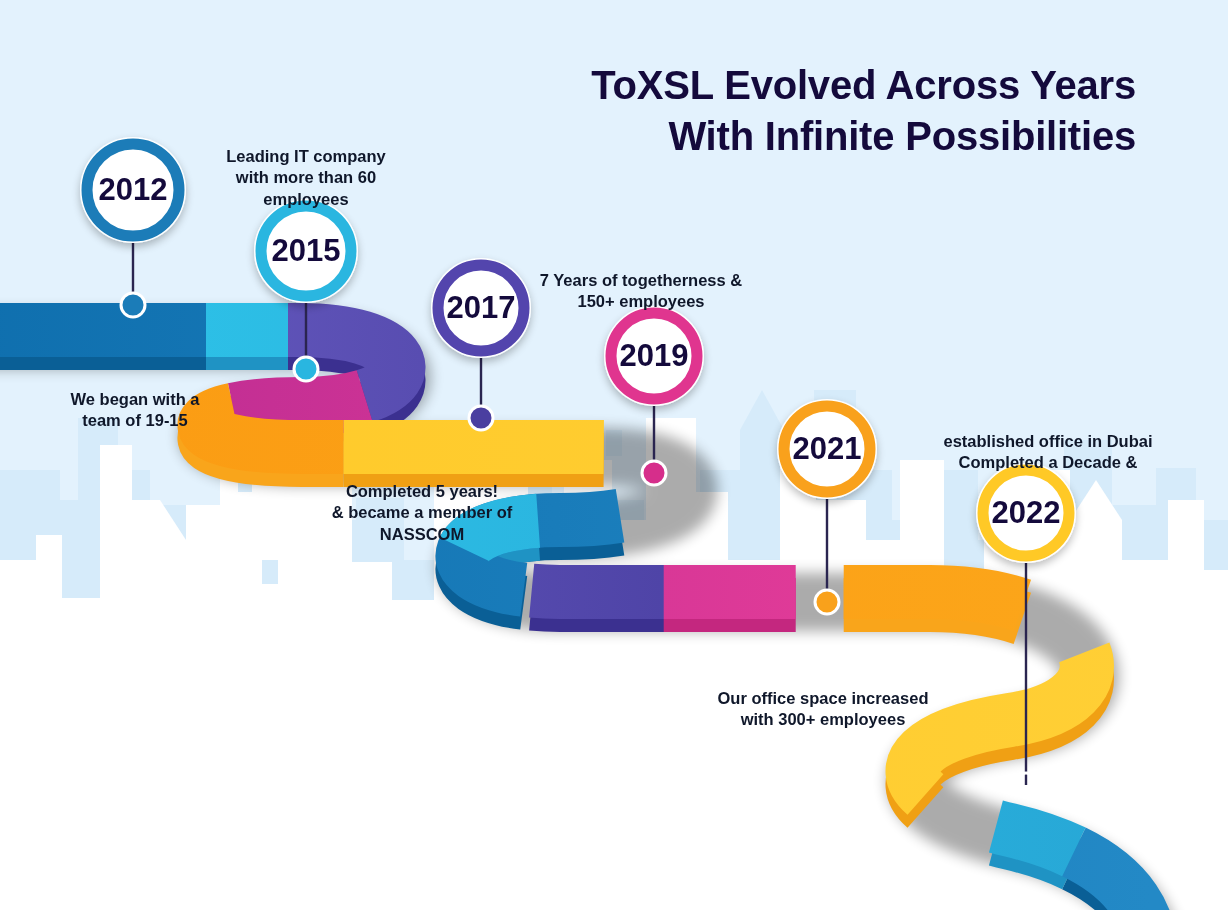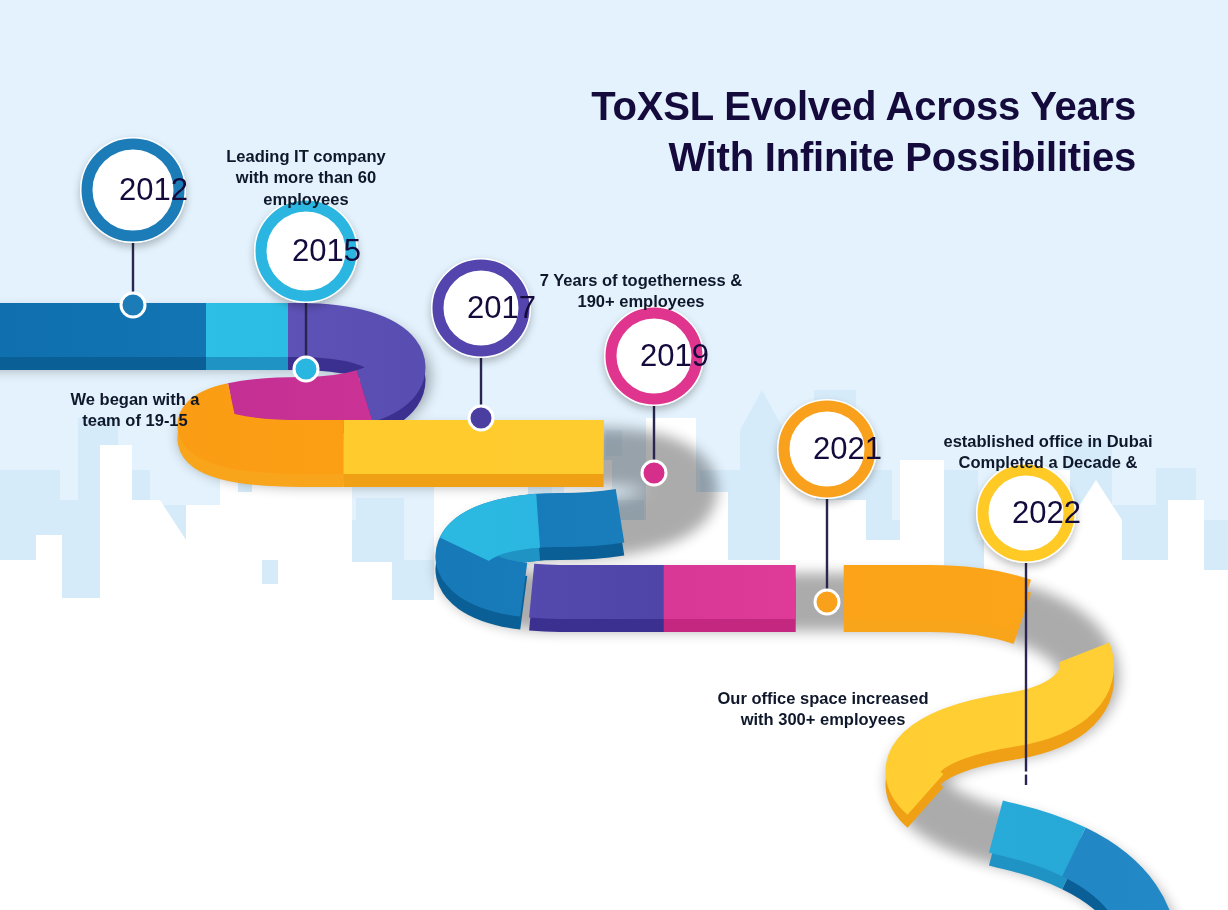--- a/index.html
+++ b/index.html
@@ -10,36 +10,36 @@
     overflow:hidden;
     position:relative;
   }
   #stage{position:absolute;inset:0;width:1228px;height:910px;}
   svg{position:absolute;left:0;top:0;}
   #art{z-index:1;}
   .layer-text{position:absolute;z-index:5;}
 
   .title{
     position:absolute;
-    right:92px; top:81px;
+    right:92px; top:60px;
     width:620px;
     text-align:right;
     font-size:40px;
     font-weight:bold;
     line-height:1.28;
     color:#140a3c;
     letter-spacing:-0.2px;
   }
 
   .year-label{
     position:absolute;
     font-size:31px;
-    font-weight:normal;
+    font-weight:bold;
     color:#140a3c;
-    text-align:right;
+    text-align:center;
     width:110px;
     z-index:7;
     pointer-events:none;
   }
 
   .caption{
     position:absolute;
     font-size:16.5px;
     font-weight:bold;
     line-height:1.30;
@@ -311,24 +311,29 @@
       <div>We began with a</div>
       <div>team of 19-15</div>
     </div>
 
     <div class="caption" style="left:202px;top:110px;width:208px;">
       <div>Leading IT company</div>
       <div>with more than 60</div>
       <div>employees</div>
     </div>
 
+    <div class="caption" style="left:300px;top:445px;width:244px;">
+      <div>Completed 5 years!</div>
+      <div>&amp; became a member of</div>
+      <div>NASSCOM</div>
+    </div>
 
     <div class="caption" style="left:516px;top:234px;width:250px;">
       <div>7 Years of togetherness &amp;</div>
-      <div>190+ employees</div>
+      <div>150+ employees</div>
     </div>
 
     <div class="caption" style="left:694px;top:652px;width:258px;">
       <div>Our office space increased</div>
       <div>with 300+ employees</div>
     </div>
 
     <div class="caption" style="left:908px;top:395px;width:280px;">
       <div>established office in Dubai</div>
       <div>Completed a Decade &amp;</div>

